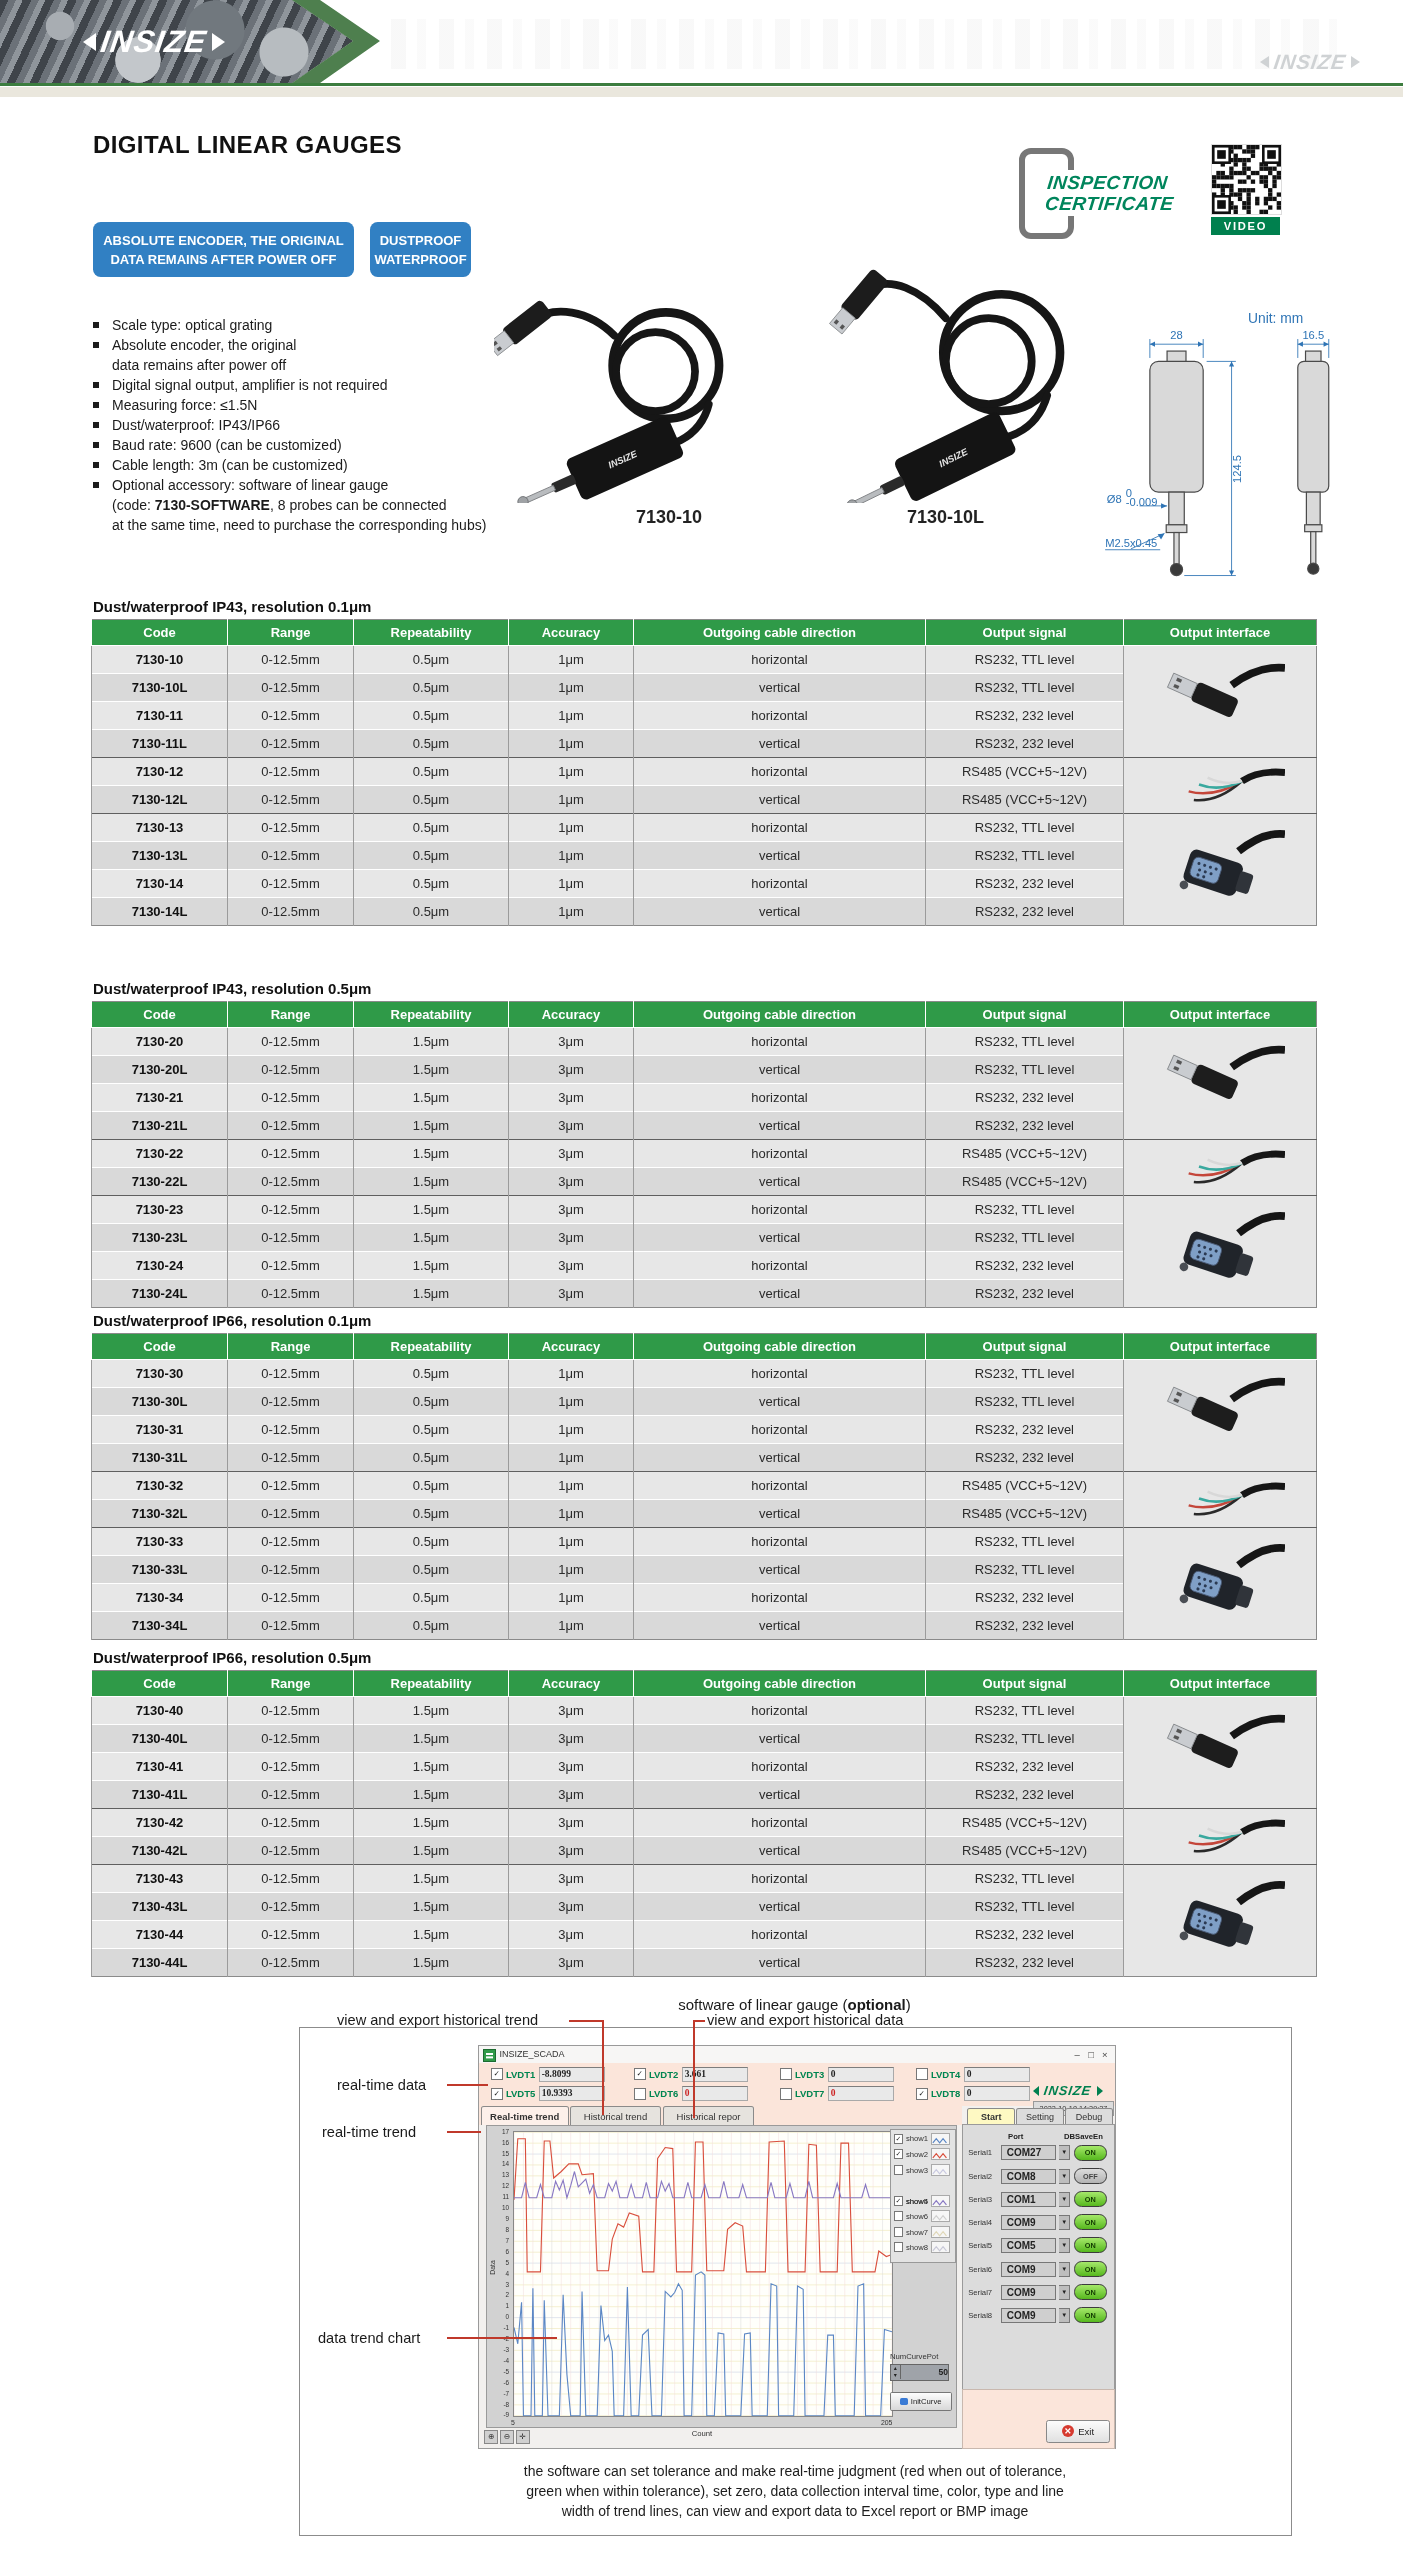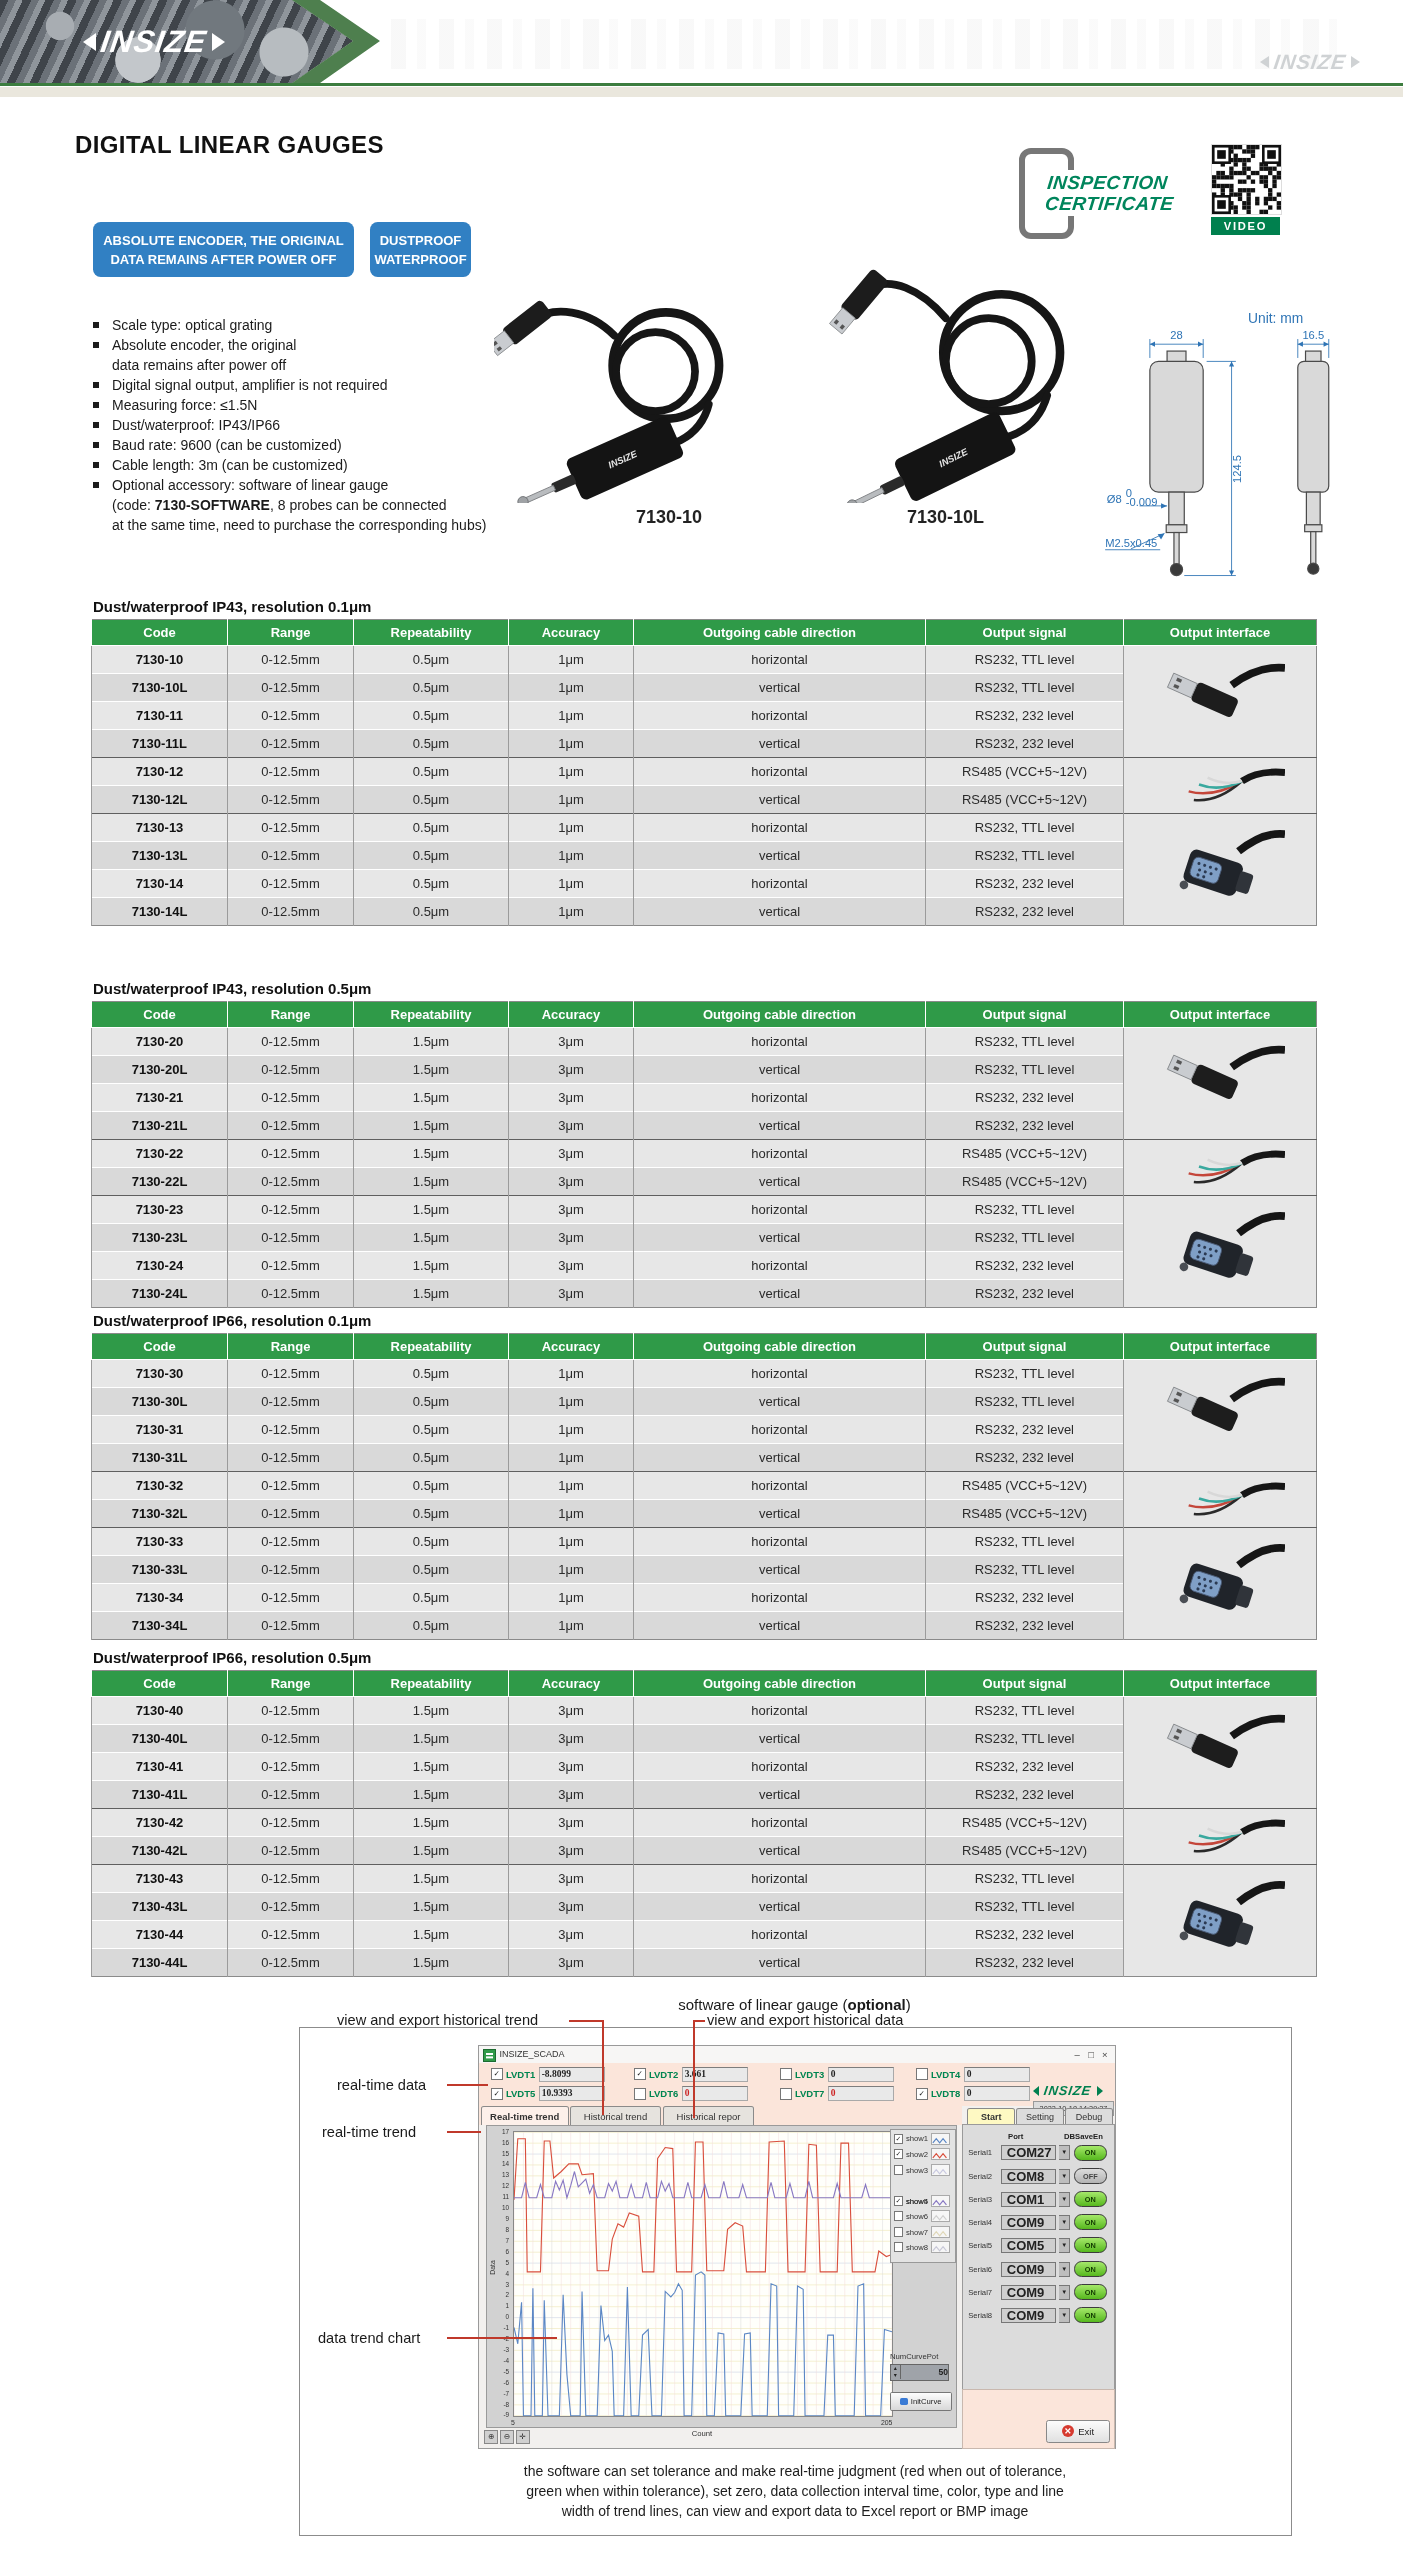--- a/index.html
+++ b/index.html
@@ -29,21 +29,21 @@
   #banner-logo{left:83px;top:24px;color:#fff;font-size:29px;}
   #banner-logo .word{font-size:31px;}
   #banner-watermark{left:1260px;top:50px;color:#cfd2d4;font-size:19px;}
   #banner-watermark .tri-l{border-top-width:6.9px;border-bottom-width:6.9px;border-right-width:9.5px;}
   #banner-watermark .tri-r{border-top-width:6.9px;border-bottom-width:6.9px;border-left-width:9.5px;}
   #banner-watermark .word{font-size:20.6px;}
   #green-line{left:0;top:83px;width:1403px;height:3.4px;background:#3c7d3f;}
   #sub-strip{left:0;top:87px;width:1403px;height:10.3px;background:#eae7dd;}
 
   
-  #page-title{left:75px;top:131px;font-size:24px;font-weight:bold;letter-spacing:0.4px;color:#111;}
+  #page-title{left:93px;top:131px;font-size:24px;font-weight:bold;letter-spacing:0.4px;color:#111;}
   #cert{left:1019px;top:148px;width:224px;height:86px;}
   #cert-doc{left:0;top:0;width:43px;height:79px;border:6px solid #777;border-radius:12px;background:#fff;}
   #cert-text{left:24px;top:22.4px;background:#fff;padding:1.7px 3.4px;color:#00855c;font-size:19px;font-weight:bold;font-style:italic;line-height:21.5px;letter-spacing:0.4px;transform:skewX(-6deg);}
   #qr{left:1211px;top:144px;width:69px;height:69px;background:#fff;border:0.9px solid #ddd;}
   #video-badge{left:1211px;top:217px;width:69px;height:18px;background:#00804e;color:#fff;font-weight:bold;font-size:11.2px;letter-spacing:1.7px;display:flex;align-items:center;justify-content:center;}
 
   
   .blue-badge{background:#3180c3;border-radius:7.7px;color:#fff;font-weight:bold;font-size:13px;display:flex;flex-direction:column;align-items:center;justify-content:center;line-height:19px;text-align:center;}
   #badge1{left:93px;top:222px;width:261px;height:55px;}
   #badge2{left:370px;top:222px;width:101px;height:55px;}
@@ -118,21 +118,21 @@
   #sw-toolbar{left:5.2px;top:384px;display:flex;gap:1.7px;}
   .tool{width:12px;height:12px;background:#d0d0d0;border:0.9px solid #888;font-size:7.7px;line-height:12px;text-align:center;color:#333;}
   #rpanel{left:483px;top:60px;width:153px;height:341px;}
   .rtab{position:absolute;top:1.7px;height:16.3px;border:0.9px solid #8a8a8a;border-bottom:none;border-radius:2.6px 2.6px 0 0;font-size:9px;display:flex;align-items:center;justify-content:center;background:#dcdcdc;color:#333;}
   .rtab.active{background:#fef9c3;font-weight:bold;}
   #rbody{left:0px;top:18px;width:151px;height:265px;background:#dcdcdc;border:0.9px solid #9a9a9a;}
   #rpink{left:0px;top:283px;width:151px;height:58px;background:#fbe5da;border:0.9px solid #c9b8ae;}
   .rhdr{position:absolute;font-size:7.7px;font-weight:bold;color:#222;}
   .ser-row{position:absolute;left:5.2px;height:14.6px;display:flex;align-items:center;gap:3.4px;}
   .ser-lab{width:29px;font-size:7.7px;color:#333;}
-  .dd{width:48px;height:13px;background:#cfcfcf;border:0.9px solid #777;font-size:13px;font-weight:bold;color:#222;line-height:13px;padding-left:5.2px;}
+  .dd{width:48px;height:13px;background:#cfcfcf;border:0.9px solid #777;font-size:10px;font-weight:bold;color:#222;line-height:13px;padding-left:5.2px;}
   .ddbtn{width:10.3px;height:13px;background:#bdbdbd;border:0.9px solid #777;border-left:none;font-size:6px;line-height:13px;text-align:center;color:#222;}
   .pill{width:31px;height:13.8px;border-radius:7.7px;border:0.9px solid #3c3c3c;font-size:7.3px;font-weight:bold;display:flex;align-items:center;justify-content:center;}
   .pill.on{background:linear-gradient(#a5e86a,#56b81e);color:#123c00;}
   .pill.off{background:linear-gradient(#dcdcdc,#b3b3b3);color:#444;}
   #exit-btn{left:567px;top:374px;width:62px;height:20.6px;background:linear-gradient(#fcfcfc,#e0e0e0);border:0.9px solid #888;border-radius:2.6px;display:flex;align-items:center;justify-content:center;gap:4.3px;font-size:9.5px;color:#222;z-index:4;}
   #exit-btn .x{width:12px;height:12px;border-radius:50%;background:#d63a2f;color:#fff;font-size:8.6px;line-height:12px;text-align:center;font-weight:bold;}
   #caption{left:334px;top:2461px;width:922px;text-align:center;font-size:14px;line-height:20px;color:#1d1d1d;}
 </style>
 </head>
 <body>

